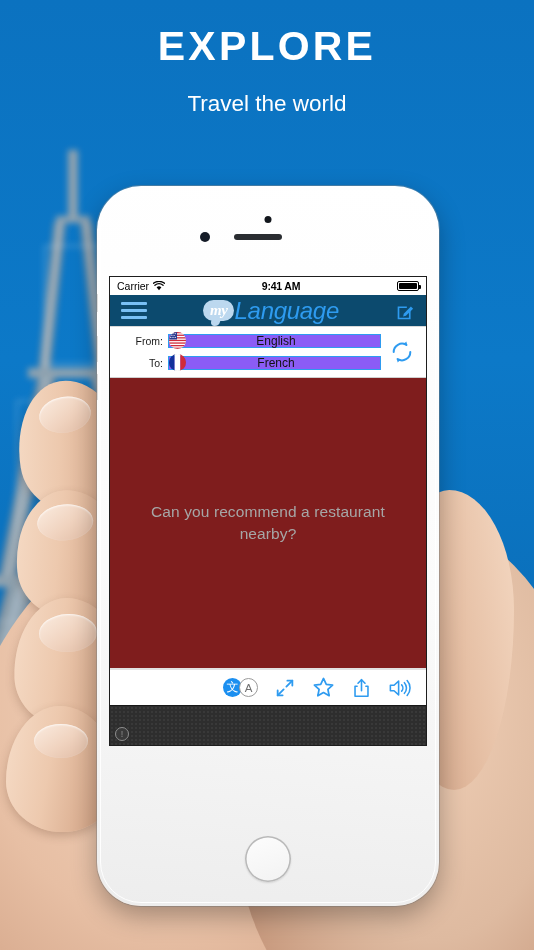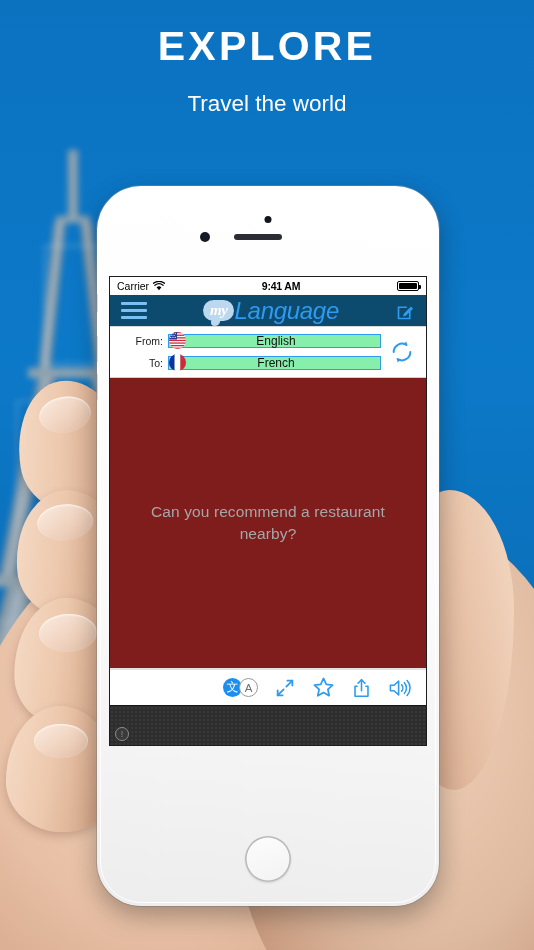--- a/index.html
+++ b/index.html
@@ -139,21 +139,21 @@
     border-bottom:1px solid #cfcfcf; display:flex; align-items:center;
   }
   .lang-rows { flex:1; }
   .lang-row { display:flex; align-items:center; height:19px; margin-bottom:3px; }
   .lang-row:last-child { margin-bottom:0; }
   .lang-label {
     width:48px; text-align:right; font-size:10.5px; color:#1b1b1b; padding-right:5px; font-weight:500;
   }
   .lang-field {
     flex:1; height:14px; border:1.4px solid #2e9bf0; display:flex; align-items:center;
-    background:#86efac; position:relative; cursor:pointer;
+    background:#8b5cf6; position:relative; cursor:pointer;
   }
   .flag { width:17px; height:17px; border-radius:50%; overflow:hidden; margin-left:0px; flex:none;
           box-shadow:0 0 0 .8px rgba(0,0,0,.18) inset; position:relative; }
   .lang-name {
     flex:1; text-align:center; font-size:12px; color:#111; padding-right:14px; font-weight:500;
   }
   .swap { width:28px; height:28px; margin-left:7px; cursor:pointer; flex:none; }
 
   
   .pane { flex:1; display:flex; align-items:center; justify-content:center; padding:0 14px; background:#7f1d1d; }

